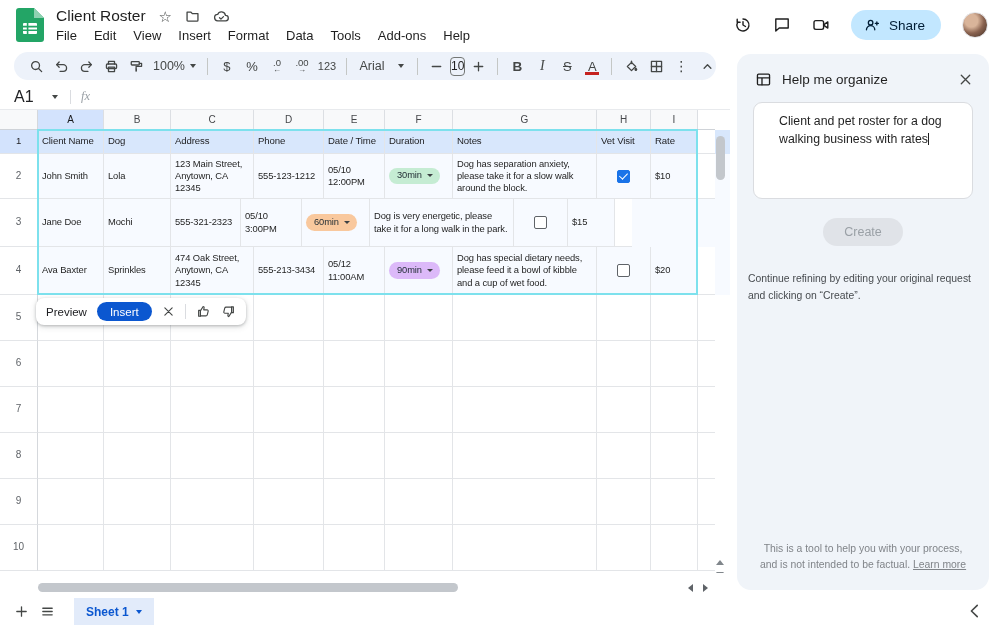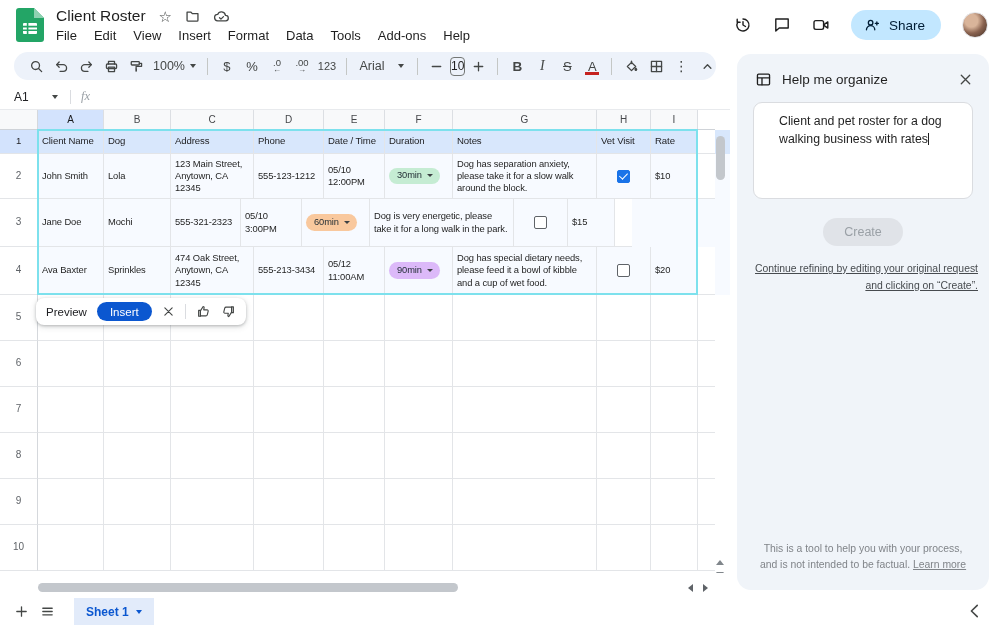--- a/index.html
+++ b/index.html
@@ -37,21 +37,21 @@
   .szbox { width:26px; height:19px; border:1px solid #747775; border-radius:4px; display:flex; align-items:center; justify-content:center; font-size:12px; color:#1f1f1f; }
   .bold { font-weight:700; font-size:13.5px; }
   .ital { font-style:italic; font-family:"Liberation Serif", serif; font-size:14px; }
   .strik { text-decoration:line-through; font-size:13px; }
   .tcolor { position:relative; font-size:13px; }
   .tcolor i { position:absolute; left:5px; right:5px; bottom:3px; height:3px; background:#c5221f; }
   .spacer { flex:1; }
 
   
   .fbar { position:absolute; left:0; top:84px; width:730px; height:26px; display:flex; align-items:center; padding-left:14px; border-bottom:1px solid #e8eaed; background:#fff; }
-  .cellref { font-size:12px; color:#202124; width:38px; }
+  .cellref { font-size:16px; color:#202124; width:38px; }
   .fxdiv { width:1px; height:14px; background:#dadce0; margin:0 10px 0 12px; }
   .fx { font-size:12.5px; font-style:italic; color:#9aa0a6; font-family:"Liberation Serif", serif; }
 
   
   .grid { position:absolute; left:0; top:110px; width:730px; height:463px; overflow:hidden; background:#fff; }
   .chrow { display:flex; height:20px; }
   .ch { height:20px; background:#f8f9fa; border-right:1px solid #dcdfe3; border-bottom:1px solid #cfd3d8; display:flex; align-items:center; justify-content:center; font-size:10px; color:#45474a; }
   .ch.sel { background:#d3e3fd; color:#18191b; }
   .grow { display:flex; }
   .cell { border-right:1px solid #e3e5e8; border-bottom:1px solid #e3e5e8; padding:3px 4px; font-size:9.4px; letter-spacing:-.1px; color:#1f1f1f; overflow:hidden; display:flex; align-items:center; line-height:1.28; }
@@ -102,21 +102,21 @@
 
   
   .panel { position:absolute; left:737px; top:54px; width:252px; height:536px; border-radius:14px; background:#f0f4f9; }
   .p-head { display:flex; align-items:center; padding:17px 16px 0 18px; }
   .p-ic { width:17px; height:17px; color:#1f1f1f; flex:none; }
   .p-title { margin-left:10px; font-size:13.5px; font-weight:500; color:#1f1f1f; flex:1; }
   .p-x { width:15px; height:15px; color:#444746; }
   .prompt-box { margin:14px 16px 0 16px; height:97px; background:#fff; border:1px solid #dadce0; border-radius:9px; padding:10px 25px; font-size:12.3px; line-height:1.45; color:#1f1f1f; }
   .caret { display:inline-block; width:1px; height:12px; background:#1f1f1f; vertical-align:-2px; }
   .create-btn { display:block; margin:19px auto 0; padding:7px 21px; border-radius:16px; background:#e0e3e8; color:#9aa0a6; font-size:12.5px; border:0; }
-  .p-hint { margin:15px auto 0; width:230px; text-align:right; font-size:10.4px; line-height:1.6; color:#474b4f;text-decoration:underline; }
+  .p-hint { margin:25px auto 0; width:230px; text-align:left; font-size:10.4px; line-height:1.6; color:#474b4f; }
   .p-foot { position:absolute; left:0; right:0; bottom:17px; text-align:center; font-size:10.4px; line-height:1.55; color:#808489; padding:0 20px; }
   .p-foot a { color:#808489; text-decoration:underline; }
 </style>
 </head>
 <body>
 
 <div class="app">
 
   <div class="topbar">
     <div class="logo">

